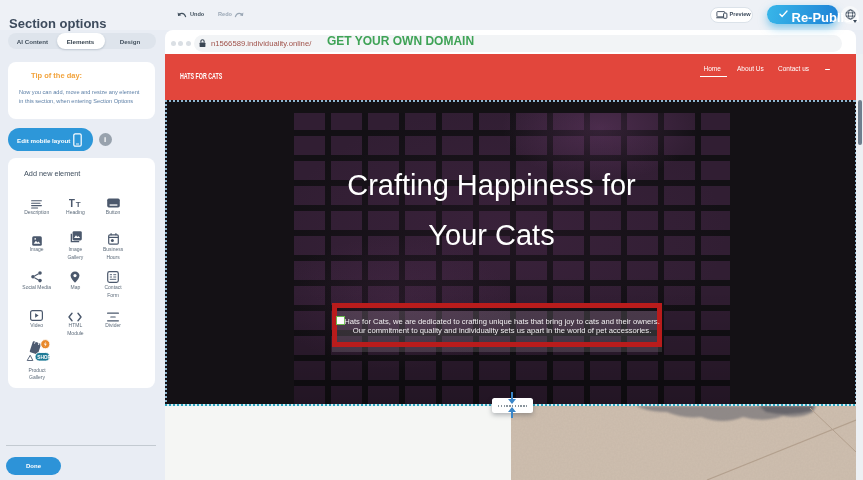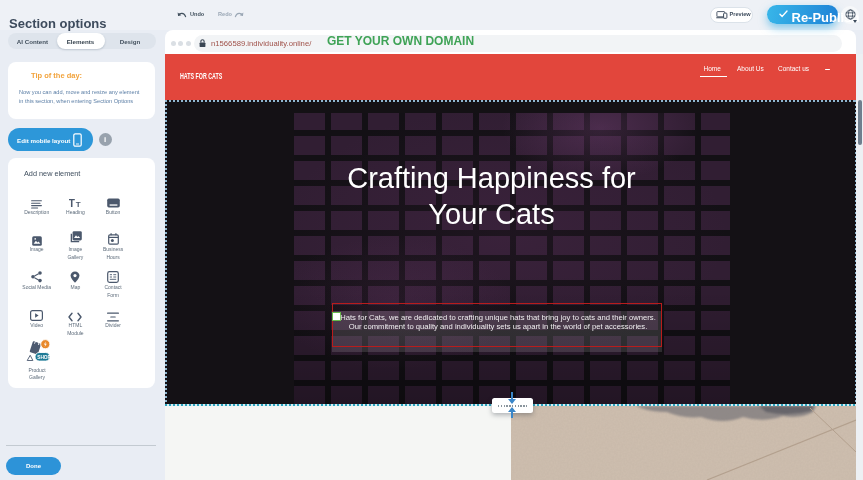--- a/index.html
+++ b/index.html
@@ -206,26 +206,26 @@
     background-color:#311e33;
     background-image:
       radial-gradient(140px 75px at 306px 15px, rgba(150,85,150,.26), rgba(150,85,150,0) 70%),
       radial-gradient(170px 95px at 100px 190px, rgba(140,75,135,.13), rgba(140,75,135,0) 70%),
       radial-gradient(300px 170px at 210px 120px, rgba(125,62,118,.11), rgba(125,62,118,0) 75%),
       linear-gradient(rgba(0,0,0,0) 55%, rgba(0,0,0,.30) 100%),
       repeating-linear-gradient(90deg, rgba(0,0,0,0) 0 31px, #131015 31px 37px),
       repeating-linear-gradient(0deg, rgba(0,0,0,0) 0 19px, #131015 19px 25px);
   "></div>
 
-  <div class="abs" style="left:0;top:60px;width:653px;text-align:center;color:#fff;font-size:29px;line-height:36px;">Crafting Happiness for<br>Your Cats</div>
+  <div class="abs" style="left:0;top:60px;width:653px;text-align:center;color:#fff;font-size:29px;line-height:50px;">Crafting Happiness for<br>Your Cats</div>
 
 
   <div class="abs" style="left:167px;top:210.5px;width:330px;height:41.5px;background:rgba(255,255,255,.13);"></div>
 
-  <div class="abs" style="left:167px;top:202.5px;width:330px;height:44px;border:1px solid #b91c1c;box-sizing:border-box;">
+  <div class="abs" style="left:167px;top:202.5px;width:330px;height:44px;border:5px solid #b91c1c;box-sizing:border-box;">
     <div class="abs" style="left:-1px;top:8.5px;width:9px;height:9px;box-sizing:border-box;background:#fff;border:1.8px solid #68b94b;"></div>
     <div class="abs" style="left:5px;top:9.2px;width:320px;text-align:center;color:#f0eef0;font-size:7.65px;line-height:9.3px;">Hats for Cats, we are dedicated to crafting unique hats that bring joy to cats and their owners.<br>Our commitment to quality and individuality sets us apart in the world of pet accessories.</div>
   </div>
 
   <div class="abs" style="left:0;top:0;width:691px;height:1.5px;background:repeating-linear-gradient(90deg,#8fb6cf 0 2px,transparent 2px 4px);"></div>
   <div class="abs" style="left:0;top:0;width:1.5px;height:306px;background:repeating-linear-gradient(0deg,#8fb6cf 0 2px,transparent 2px 4px);"></div>
   <div class="abs" style="left:689.5px;top:0;width:1.5px;height:306px;background:repeating-linear-gradient(0deg,#8fb6cf 0 2px,transparent 2px 4px);"></div>
 </div>
 
 <div class="abs" style="left:165px;top:406px;width:346px;height:74px;background:#f5f6f4;"></div>

